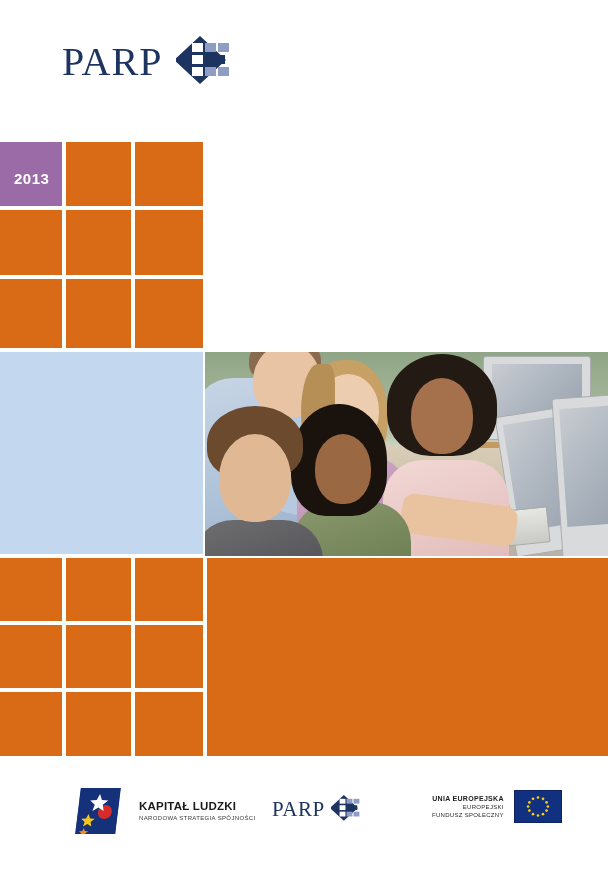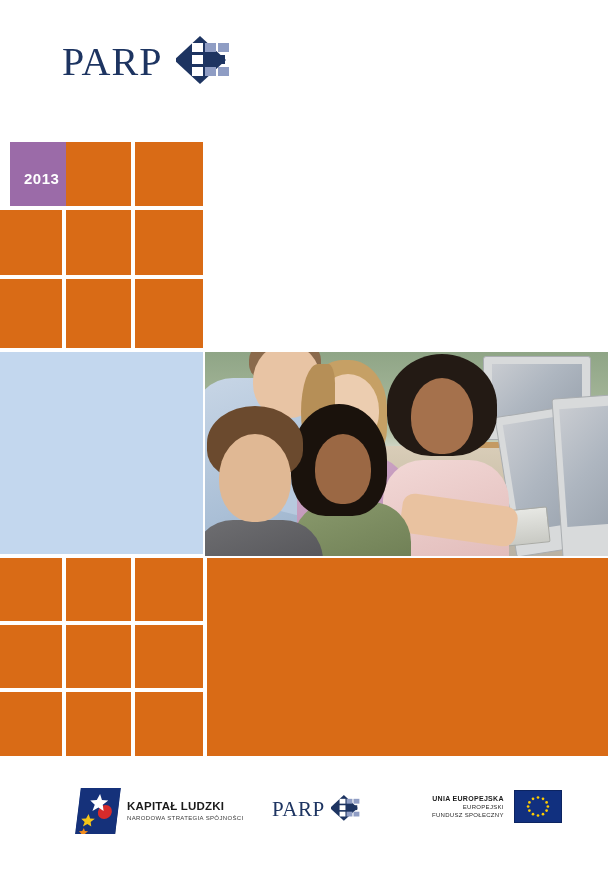--- a/index.html
+++ b/index.html
@@ -189,21 +189,21 @@
     position: absolute; left: 78px; top: 0;
     display: flex; align-items: center; gap: 9px;
   }
   .kl-mark {
     width: 40px; height: 46px;
     position: relative;
     transform: skewX(-7deg);
     background: linear-gradient(150deg,#1b3f8f 0%,#16306e 55%,#0f2250 100%);
     overflow: hidden;
   }
-  .kl-text { line-height: 1.15; }
+  .kl-text { line-height: 1.15; margin-left: 12px; }
   .kl-title {
     font-size: 11.5px;
     font-weight: bold;
     color: #1a1a1a;
     letter-spacing: 0.2px;
   }
   .kl-sub {
     font-size: 6px;
     color: #3a3a3a;
     letter-spacing: 0.35px;
@@ -259,21 +259,21 @@
         <rect x="42" y="33" width="11" height="9" fill="#8f9dc4"></rect>
         <rect x="29" y="21" width="20" height="9" fill="#1d3461"></rect>
       </svg>
     </div>
   </div>
 </div>
 
 <div class="cover">
 
   <div class="grid-left-top">
-    <div class="cell purple" style="left:10px;top:0;width:62px;height:64px;">
+    <div class="cell purple" style="left:0;top:0;width:62px;height:64px;">
       <span class="badge-year">2013</span>
     </div>
     <div class="cell" style="left:66px;top:0;width:65px;height:64px;"></div>
     <div class="cell" style="left:135px;top:0;width:68px;height:64px;"></div>
 
     <div class="cell" style="left:0;top:68px;width:62px;height:65px;"></div>
     <div class="cell" style="left:66px;top:68px;width:65px;height:65px;"></div>
     <div class="cell" style="left:135px;top:68px;width:68px;height:65px;"></div>
 
     <div class="cell" style="left:0;top:137px;width:62px;height:69px;"></div>

